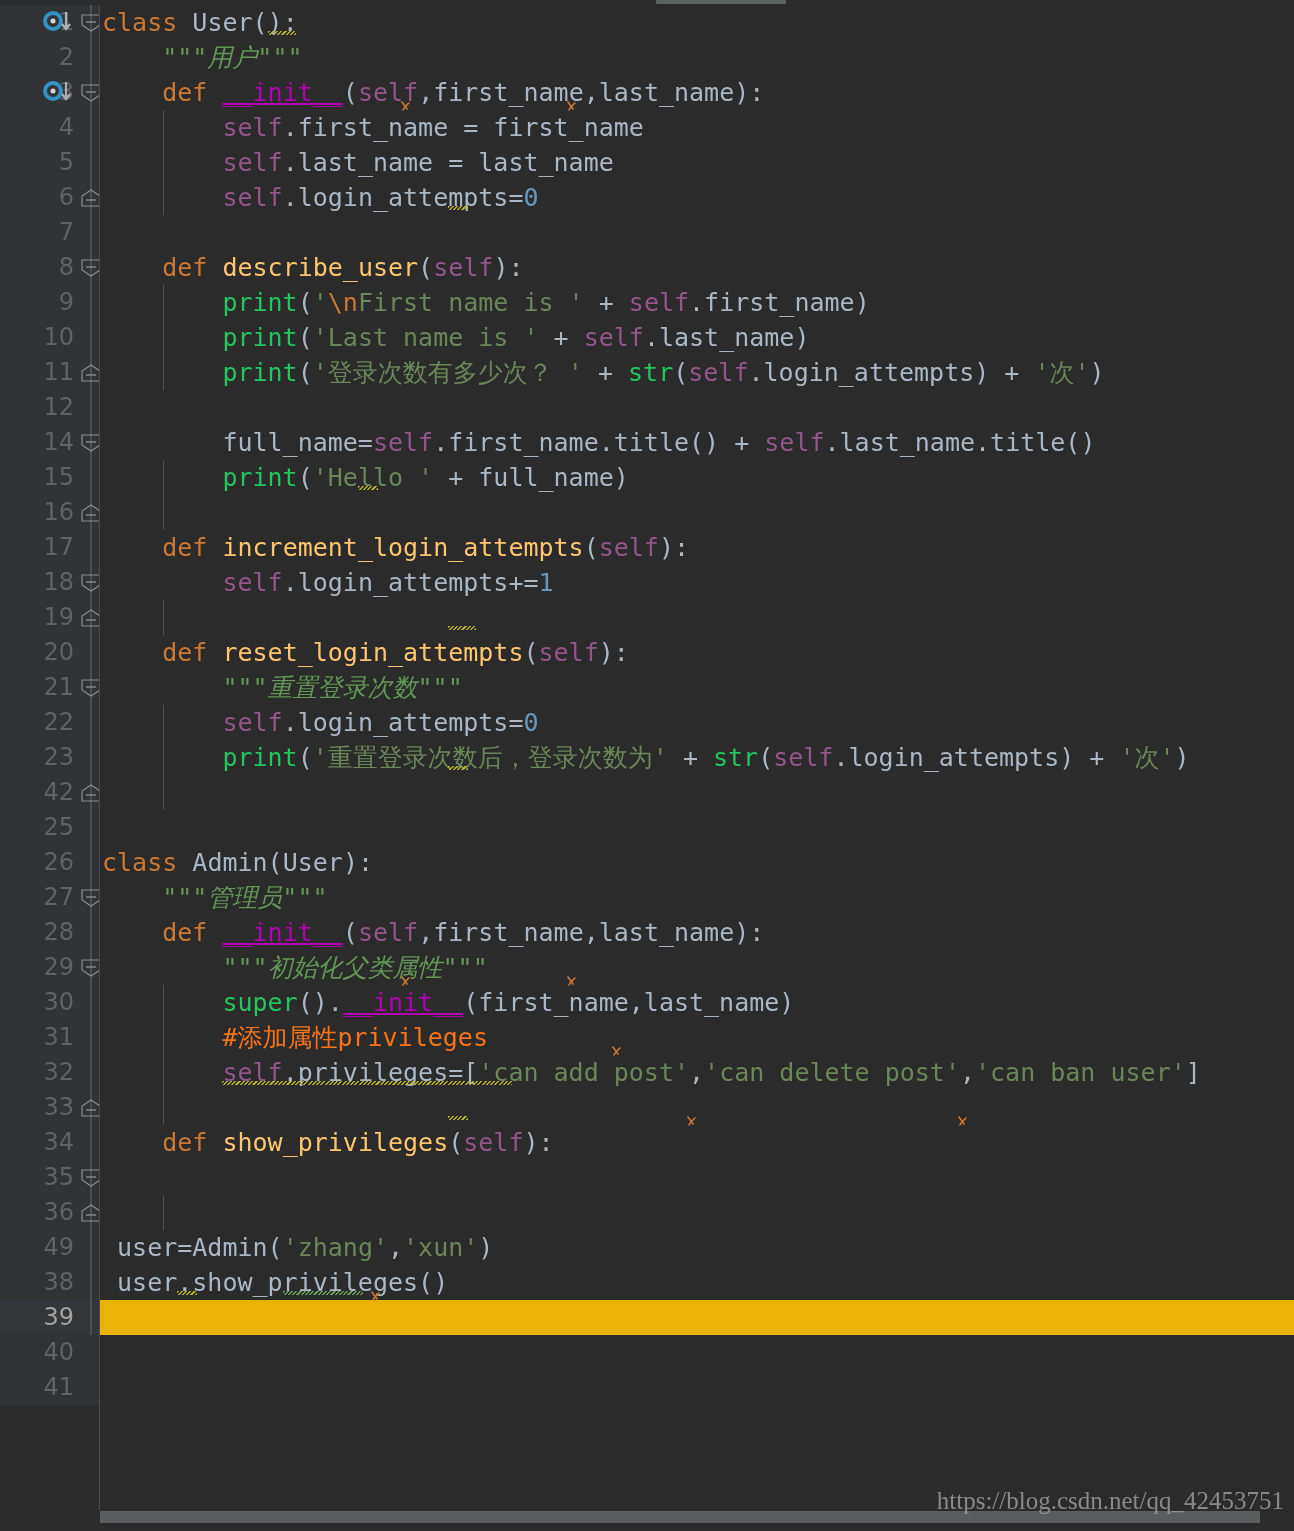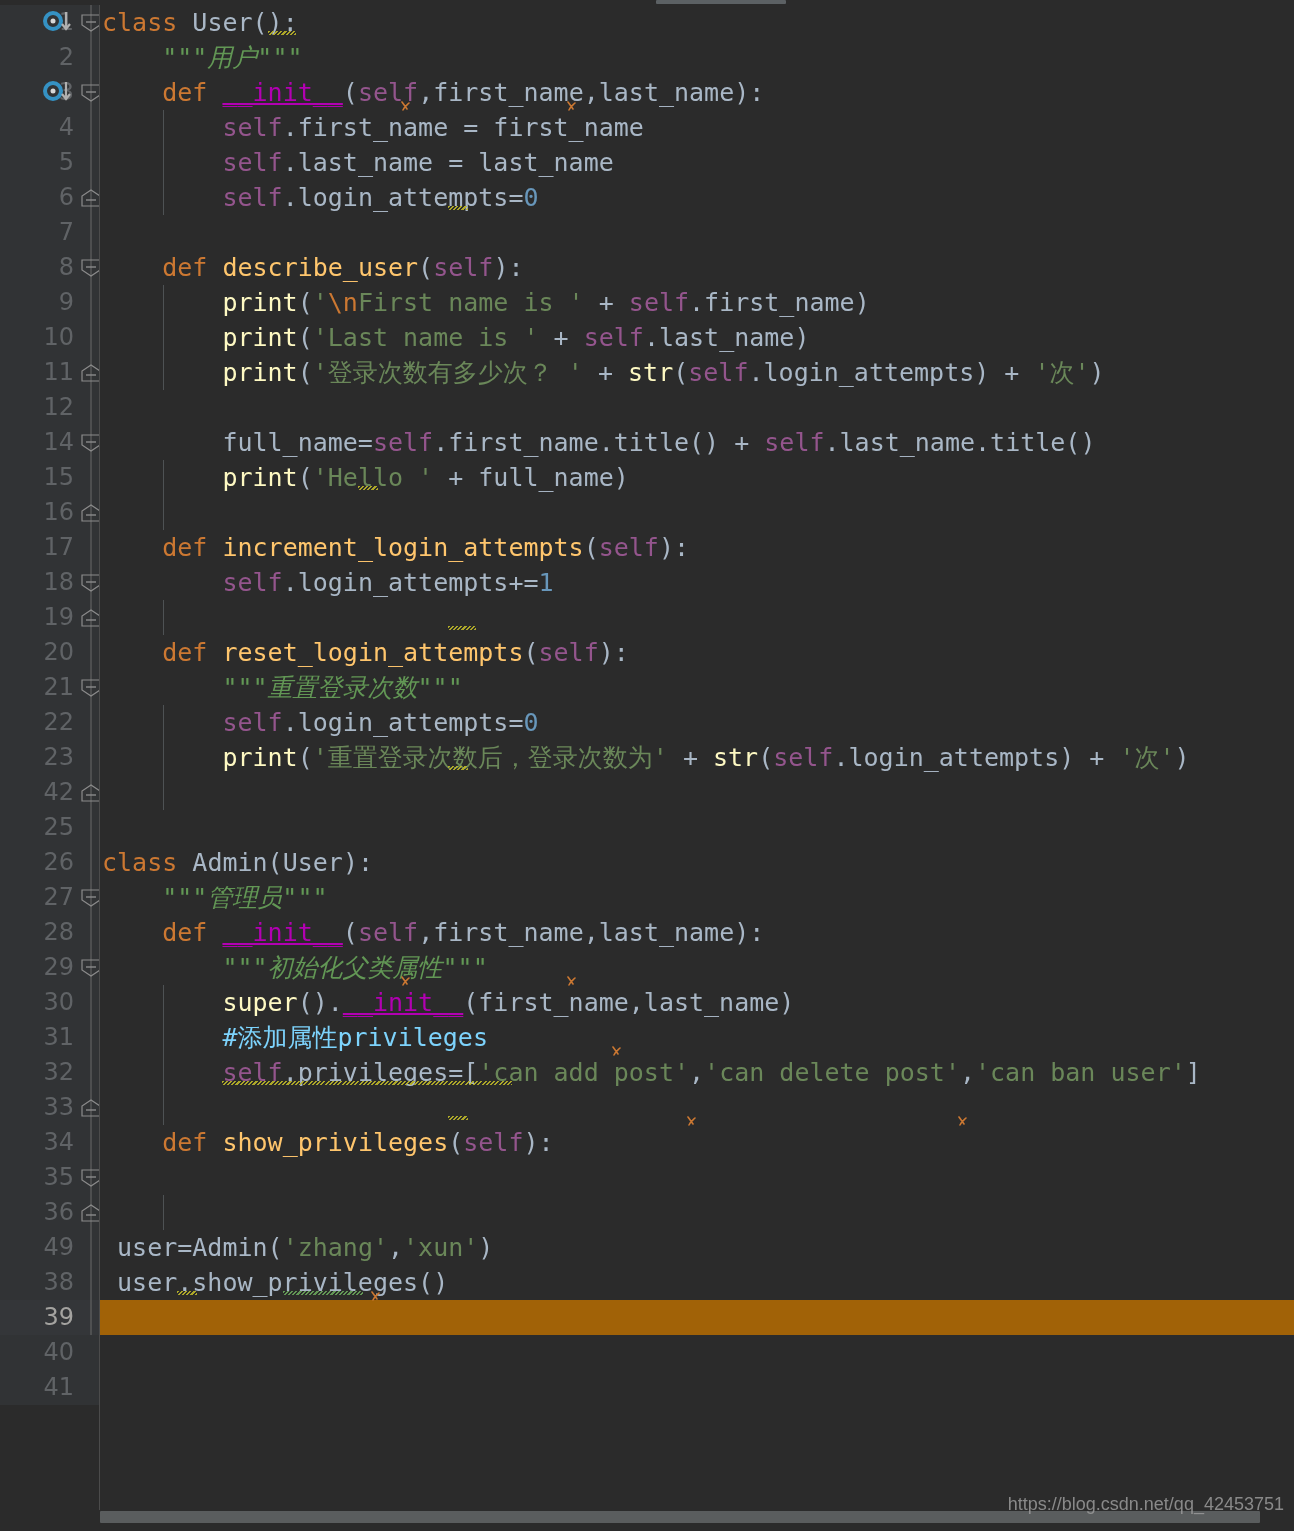--- a/index.html
+++ b/index.html
@@ -36,21 +36,21 @@
   }
 
   .line {
     position: relative;
     height: 35px;
     white-space: pre;
     font-size: 25px;
     line-height: 35px;
     letter-spacing: 0px;
   }
-  .line.current { background: #a16207; }
+  .line.current { background: #eab308; }
 
   
   .gutter {
     position: absolute; left: 0; top: 0;
     width: 84px; height: 35px;
     background: #313335;
     text-align: right;
     color: #606366;
     font-size: 24px;
     line-height: 35px;
@@ -101,35 +101,35 @@
     width: 1px;
     background: #4e5254;
   }
 
   
   .kw       { color: #cc7832; }        
   .cls      { color: #a9b7c6; }        
   .fn       { color: #ffc66d; }        
   .self     { color: #94558d; }        
   .magic    { color: #b200b2; text-decoration: underline; }
-  .builtin  { color: #fef9c3; }        
+  .builtin  { color: #22c55e; }        
   .str      { color: #6a8759; }        
   .esc      { color: #cc7832; }        
   .num      { color: #6897bb; }        
   .plain    { color: #a9b7c6; }
   .doc      { color: #629755; font-style: italic; }
-  .cmt      { color: #7dd3fc; }
+  .cmt      { color: #f97316; }
 
   
   #watermark {
     position: absolute;
     right: 10px; bottom: 16px;
     color: #9a9a9a;
-    font-size: 18px;
-    font-family: Liberation Sans, sans-serif;
+    font-size: 25px;
+    font-family: Liberation Serif, serif;
     opacity: 0.85;
     z-index: 9;
   }
 
   
   #h-scroll {
     position: absolute; left: 100px; bottom: 8px;
     width: 1194px; height: 12px;
     z-index: 8;
   }

